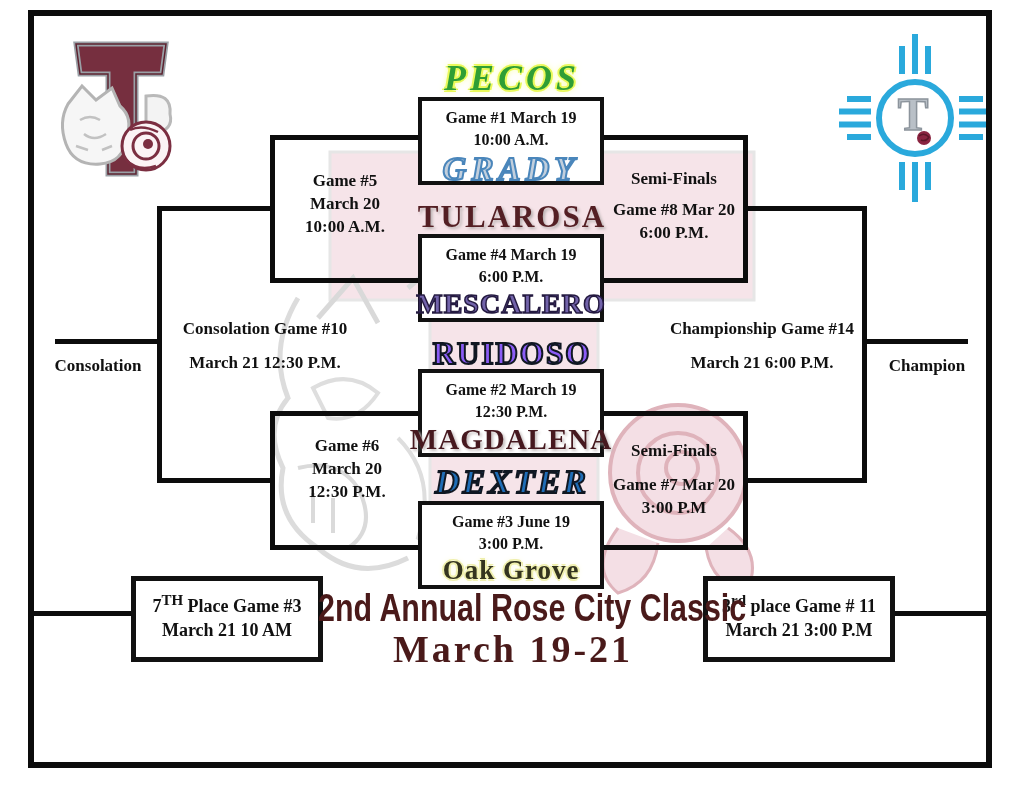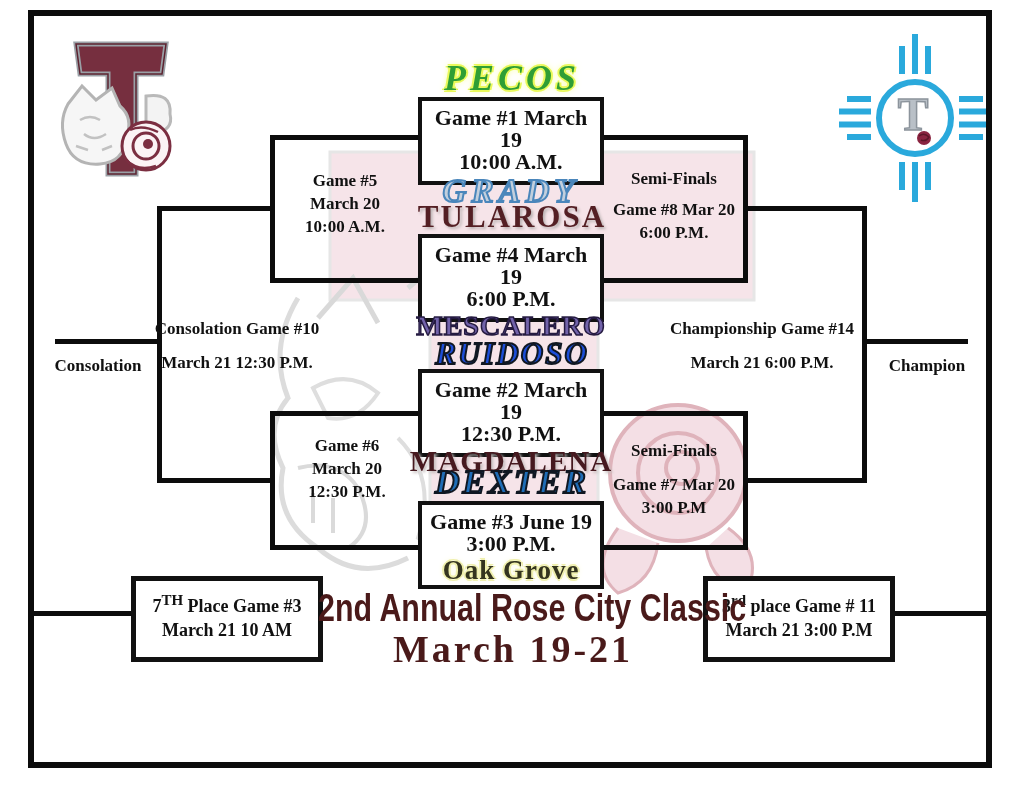--- a/index.html
+++ b/index.html
@@ -6,33 +6,33 @@
   #stage{position:relative;width:1024px;height:791px;background:#ffffff;overflow:hidden;
          font-family:"Liberation Serif",serif;}
   .border-frame{position:absolute;left:28px;top:10px;width:952px;height:746px;
                 border:6px solid #0c0c0c;z-index:5;pointer-events:none;}
   .hline,.vline{position:absolute;background:#0c0c0c;z-index:2;}
   .hline{height:5px;}
   .vline{width:5px;}
   .gbox{position:absolute;width:186px;height:88px;background:#fff;border:4px solid #111;
         box-sizing:border-box;display:flex;flex-direction:column;align-items:center;
         justify-content:space-between;padding:6px 0 3px;z-index:3;}
-  .glines{text-align:center;line-height:22px;font-weight:bold;font-size:22px;color:#111;}
+  .glines{text-align:center;line-height:22px;font-weight:bold;font-size:16px;color:#111;}
   .sidetext{position:absolute;text-align:center;font-weight:bold;font-size:17px;
             line-height:23px;color:#111;z-index:4;}
   .team{position:absolute;left:262px;width:500px;text-align:center;z-index:4;white-space:nowrap;}
   .team-pecos{font-style:italic;font-weight:bold;font-size:36px;letter-spacing:4px;color:#2f9e35;
     text-shadow:-2px 0 0 #e9f959,2px 0 0 #e9f959,0 -2px 0 #e9f959,0 2px 0 #e9f959,0 0 7px #f4ff6e;}
   .team-grady{font-style:italic;font-weight:bold;font-size:33px;letter-spacing:5px;color:#c2cfdd;
     -webkit-text-stroke:2px #4a86bb;}
   .team-tularosa{font-weight:bold;font-size:31px;letter-spacing:2px;color:#541f24;
     text-shadow:2px 2px 3px #b9b2b2;}
   .team-mescalero{font-weight:bold;font-size:28px;letter-spacing:1px;color:#7263aa;
     -webkit-text-stroke:1.5px #241a40;}
-  .team-ruidoso{font-style:italic;font-weight:bold;font-size:31px;letter-spacing:2px;color:#1d4ed8;
+  .team-ruidoso{font-weight:bold;font-size:31px;letter-spacing:2px;color:#8b5cf6;
     -webkit-text-stroke:2px #101722;}
   .team-magdalena{font-weight:bold;font-size:29px;letter-spacing:1px;color:#46191f;
     text-shadow:2px 2px 3px #c5bdbd;}
   .team-dexter{font-style:italic;font-weight:bold;font-size:34px;letter-spacing:3px;color:#1f6db6;
     -webkit-text-stroke:2px #101722;}
   .team-oakgrove{font-weight:bold;font-size:27px;letter-spacing:1px;color:#34341f;
     text-shadow:-2px 0 0 #efefad,2px 0 0 #efefad,0 -2px 0 #efefad,0 2px 0 #efefad,0 0 6px #f4f2c2;}
   .pbox{position:absolute;width:192px;height:86px;background:#fff;border:5px solid #111;
         box-sizing:border-box;text-align:center;font-weight:bold;font-size:18px;
         line-height:24px;padding-top:7px;z-index:3;color:#111;}
@@ -136,21 +136,21 @@
     <div>March 20</div>
     <div>10:00 A.M.</div>
   </div>
 
   <div class="sidetext" style="left:608px;top:167px;width:132px;">
     <div style="margin-bottom:8px;">Semi-Finals</div>
     <div>Game #8 Mar 20</div>
     <div>6:00 P.M.</div>
   </div>
 
-  <div class="sidetext" style="left:151px;top:317px;width:172px;text-align:center;">
+  <div class="sidetext" style="left:179px;top:317px;width:172px;text-align:center;">
     <div>Consolation Game #10</div>
     <div style="margin-top:11px;">March 21 12:30 P.M.</div>
   </div>
 
   <div class="sidetext" style="left:662px;top:317px;width:200px;">
     <div>Championship Game #14</div>
     <div style="margin-top:11px;">March 21 6:00 P.M.</div>
   </div>
 
   <div class="sidetext" style="left:42px;top:354px;width:112px;">Consolation</div>

